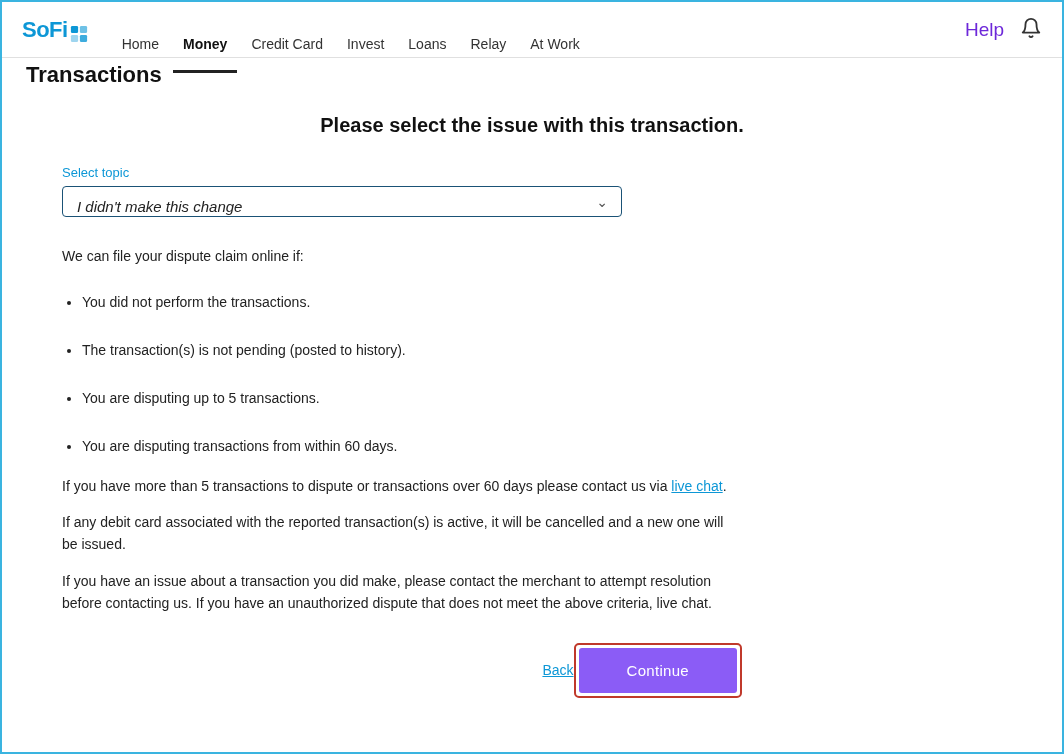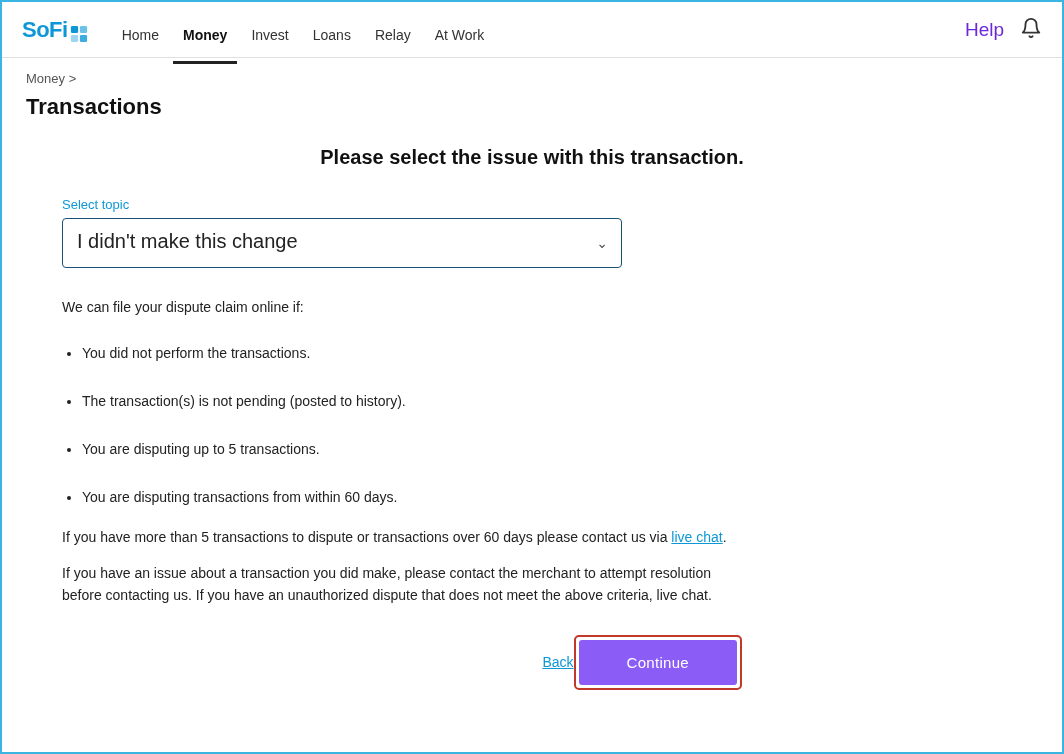--- a/index.html
+++ b/index.html
@@ -48,21 +48,21 @@
       flex: 1;
     }
     .nav-link {
       padding: 18px 10px;
       font-size: 14px;
       color: #333;
       cursor: pointer;
       text-decoration: none;
       border-bottom: 3px solid transparent;
       position: relative;
-      top: 7px;
+      top: 16px;
     }
     .nav-link.active {
       font-weight: 700;
       border-bottom: 3px solid #222;
       color: #111;
     }
     .nav-right {
       display: flex;
       align-items: center;
       gap: 16px;
@@ -121,29 +121,30 @@
       margin-bottom: 6px;
     }
 
     .dropdown-wrapper {
       position: relative;
       max-width: 560px;
       margin-bottom: 28px;
     }
     .dropdown-select {
       width: 100%;
-      padding: 11px 40px 15px 14px;
-      font-size: 20px;
+      padding: 11px 40px 1px 14px;
+      font-size: 15px;
       border: 1.5px solid #1a5276;
       border-radius: 4px;
       appearance: none;
       background: #fff;
       color: #222;
       cursor: pointer;
       outline: none;
+      font-style: italic;
     }
     .dropdown-chevron {
       position: absolute;
       right: 14px;
       top: 50%;
       transform: translateY(-50%);
       pointer-events: none;
       color: #555;
       font-size: 14px;
     }
@@ -216,42 +217,37 @@
           <rect x="1" y="1" width="8" height="8" rx="1.5" fill="#0d97d6"></rect>
           <rect x="11" y="1" width="8" height="8" rx="1.5" fill="#0d97d6" opacity="0.6"></rect>
           <rect x="1" y="11" width="8" height="8" rx="1.5" fill="#0d97d6" opacity="0.4"></rect>
           <rect x="11" y="11" width="8" height="8" rx="1.5" fill="#0d97d6" opacity="0.8"></rect>
         </svg>
       </span>
     </div>
     <div class="nav-links">
       <a class="nav-link">Home</a>
       <a class="nav-link active">Money</a>
+      <a class="nav-link">Credit Card</a>
       <a class="nav-link">Invest</a>
       <a class="nav-link">Loans</a>
       <a class="nav-link">Relay</a>
       <a class="nav-link">At Work</a>
     </div>
     <div class="nav-right">
       <span class="nav-help">Help</span>
       <span class="nav-bell">
         <svg width="22" height="22" viewBox="0 0 24 24" fill="none" stroke="#333" stroke-width="2" stroke-linecap="round" stroke-linejoin="round">
           <path d="M18 8A6 6 0 0 0 6 8c0 7-3 9-3 9h18s-3-2-3-9"></path>
           <path d="M13.73 21a2 2 0 0 1-3.46 0"></path>
         </svg>
       </span>
     </div>
   </nav>
 
-  <div class="breadcrumb-area">
-    <span class="breadcrumb">
-      <a>Money</a>
-      <span> &gt;</span>
-    </span>
-  </div>
 
   <div class="page-title-area">
     <h1 class="page-title">Transactions</h1>
   </div>
 
   <div class="main-content">
     <h2 class="section-heading">Please select the issue with this transaction.</h2>
 
     <div class="select-label">Select topic</div>
 
@@ -272,20 +268,21 @@
       <li>You did not perform the transactions.</li>
       <li>The transaction(s) is not pending (posted to history).</li>
       <li>You are disputing up to 5 transactions.</li>
       <li>You are disputing transactions from within 60 days.</li>
     </ul>
 
     <p class="info-text">
       <span>If you have more than 5 transactions to dispute or transactions over 60 days please contact us via </span><a class="live-chat-link">live chat</a><span>.</span>
     </p>
 
+    <p class="info-text">If any debit card associated with the reported transaction(s) is active, it will be cancelled and a new one will be issued.</p>
 
     <p class="info-text">If you have an issue about a transaction you did make, please contact the merchant to attempt resolution before contacting  us. If you have an unauthorized dispute that does not meet the above criteria, live chat.</p>
 
     <div class="bottom-actions">
       <a class="back-link">Back</a>
       <div class="continue-button-wrapper">
         <button class="continue-button">Continue</button>
       </div>
     </div>
   </div>

